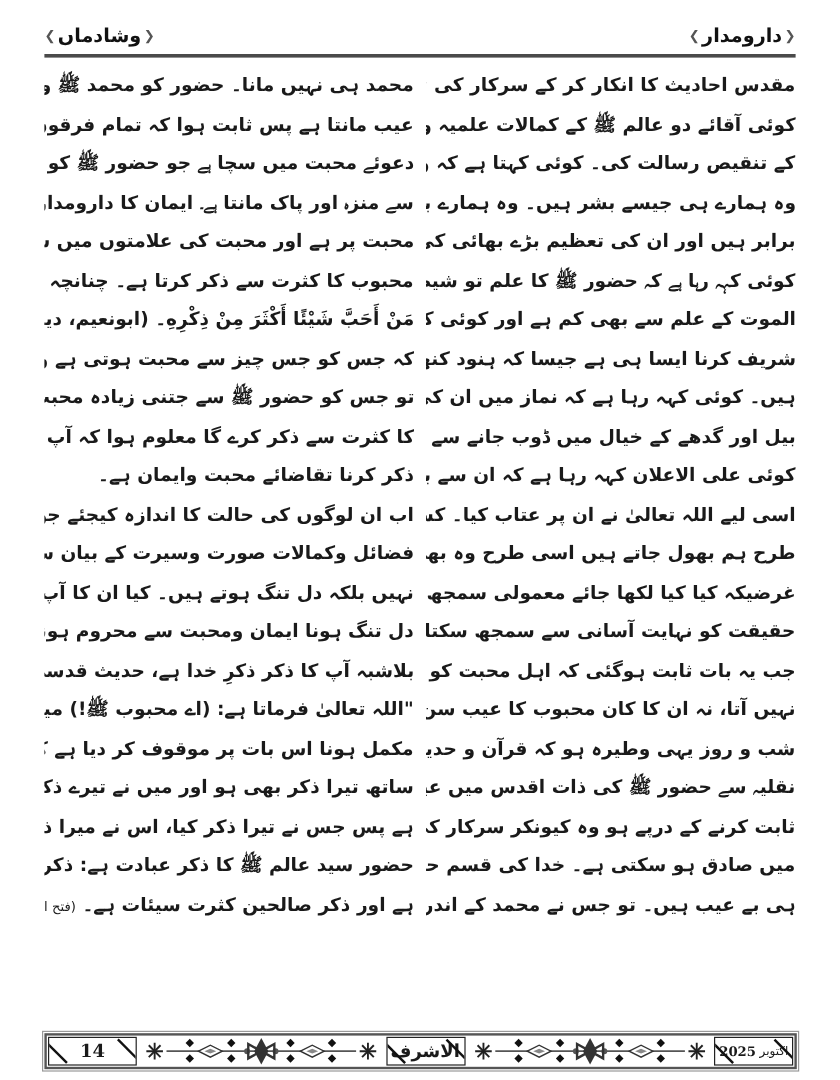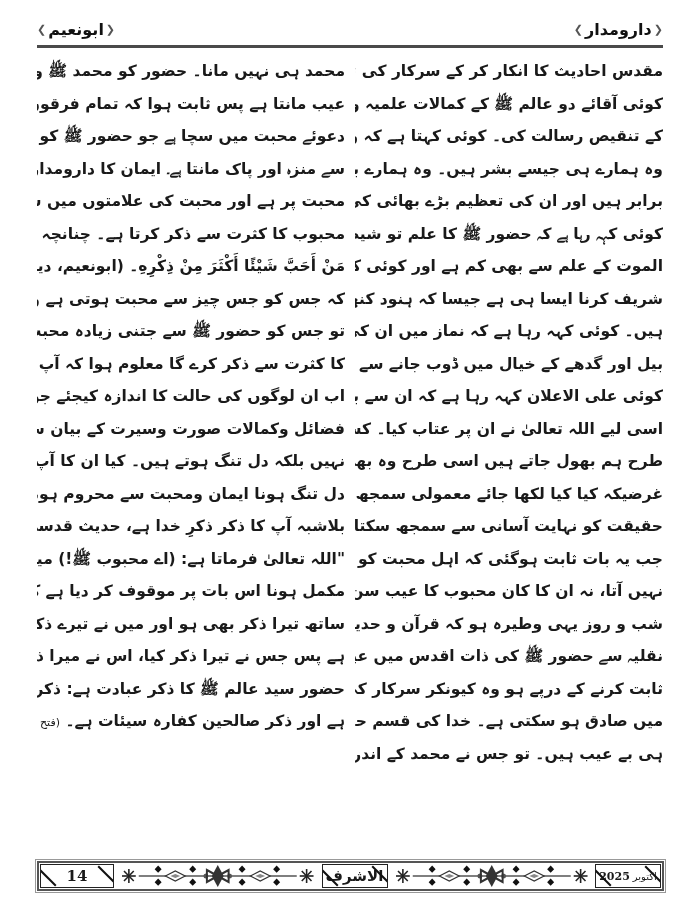--- a/index.html
+++ b/index.html
@@ -58,21 +58,21 @@
       display: flex; align-items: center; justify-content: space-around; padding: 0 4px;
     }
     .ornament svg { width: 100%; height: 24px; }
   </style>
 </head>
 <body>
 
 <div class="header">
   <div class="hdr-title hdr-left">
     <span class="orn">❮</span>
-    <span>ابونعیم</span>
+    <span>وشادماں</span>
     <span class="orn">❯</span>
   </div>
   <div class="hdr-title hdr-right">
     <span class="orn">❮</span>
     <span>دارومدار</span>
     <span class="orn">❯</span>
   </div>
 </div>
 
 <div class="columns">
@@ -104,31 +104,32 @@
       <span class="line"><span>محمد ہی نہیں مانا۔ حضور کو محمد ﷺ وہی مانتا ہے جو حضور کو بے</span></span>
       <span class="line"><span>عیب مانتا ہے پس ثابت ہوا کہ تمام فرقوں میں وہ فرقہ اپنے</span></span>
       <span class="line"><span>دعوئے محبت میں سچا ہے جو حضور ﷺ کو تمام عیوب ونقائص</span></span>
       <span class="line"><span>سے منزہ اور پاک مانتا ہے۔ ایمان کا دارومدار حضور ﷺ کی</span></span>
       <span class="line"><span>محبت پر ہے اور محبت کی علامتوں میں سے ایک یہ ہے کہ محب اپنے</span></span>
       <span class="line"><span>محبوب کا کثرت سے ذکر کرتا ہے۔ چنانچہ حضور ﷺ فرماتے ہیں</span></span>
       <span class="line last"><span>مَنْ أَحَبَّ شَيْئًا أَكْثَرَ مِنْ ذِكْرِهِ۔ (ابونعیم، دیلمی)</span></span>
       <span class="line"><span>کہ جس کو جس چیز سے محبت ہوتی ہے وہ اکثر اسی کا ذکر کرتا ہے</span></span>
       <span class="line"><span>تو جس کو حضور ﷺ سے جتنی زیادہ محبت ہوگی وہ اتنا ہی آپ</span></span>
       <span class="line"><span>کا کثرت سے ذکر کرے گا معلوم ہوا کہ آپ کا کثرت سے</span></span>
+      <span class="line last"><span>ذکر کرنا تقاضائے محبت وایمان ہے۔</span></span>
       <span class="line"><span>اب ان لوگوں کی حالت کا اندازہ کیجئے جو آپ کے ذکر پاک</span></span>
       <span class="line"><span>فضائل وکمالات صورت وسیرت کے بیان سے مسرور وشادماں</span></span>
       <span class="line"><span>نہیں بلکہ دل تنگ ہوتے ہیں۔ کیا ان کا آپ کے ذکر پاک سے</span></span>
       <span class="line"><span>دل تنگ ہونا ایمان ومحبت سے محروم ہونے کی دلیل نہیں؟</span></span>
       <span class="line last"><span>بلاشبہ آپ کا ذکر ذکرِ خدا ہے، حدیث قدسی ہے:</span></span>
       <span class="line"><span>"اللہ تعالیٰ فرماتا ہے: (اے محبوب ﷺ!) میں نے ایمان کا</span></span>
       <span class="line"><span>مکمل ہونا اس بات پر موقوف کر دیا ہے کہ میرے ذکر کے</span></span>
       <span class="line"><span>ساتھ تیرا ذکر بھی ہو اور میں نے تیرے ذکر کو اپنا ذکر ٹھہرا دیا</span></span>
       <span class="line last"><span>ہے پس جس نے تیرا ذکر کیا، اس نے میرا ذکر کیا۔</span> </span>
       <span class="line"><span>حضور سید عالم ﷺ کا ذکر عبادت ہے: ذکر انبیاء عبادت</span></span>
-      <span class="line last"><span>ہے اور ذکر صالحین کفارہ سیئات ہے۔</span> <span class="ref">(فتح الکبیر)</span></span>
+      <span class="line last"><span>ہے اور ذکر صالحین کثرت سیئات ہے۔</span> <span class="ref">(فتح الکبیر)</span></span>
     </div>
 </div>
 
 <div class="footer">
   <div class="fbox fb-page">
     <span>14</span>
   </div>
   <div class="ornament">
     <svg class="orn-svg" viewBox="0 0 200 24" preserveAspectRatio="none">
         <line x1="20" y1="12" x2="180" y2="12" stroke="#555" stroke-width="1.5"></line>

